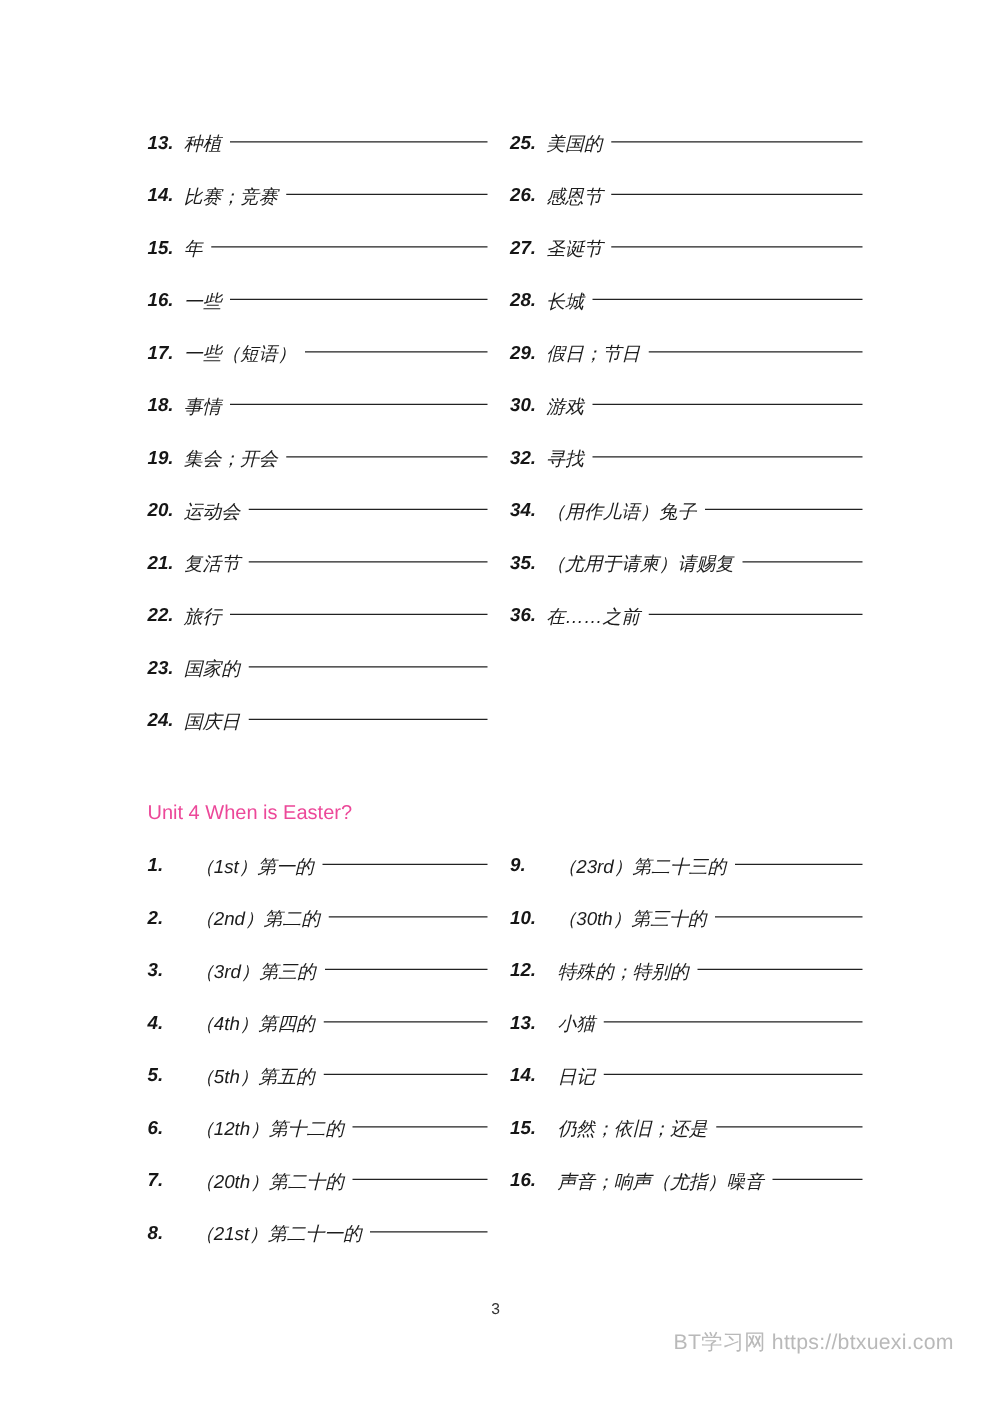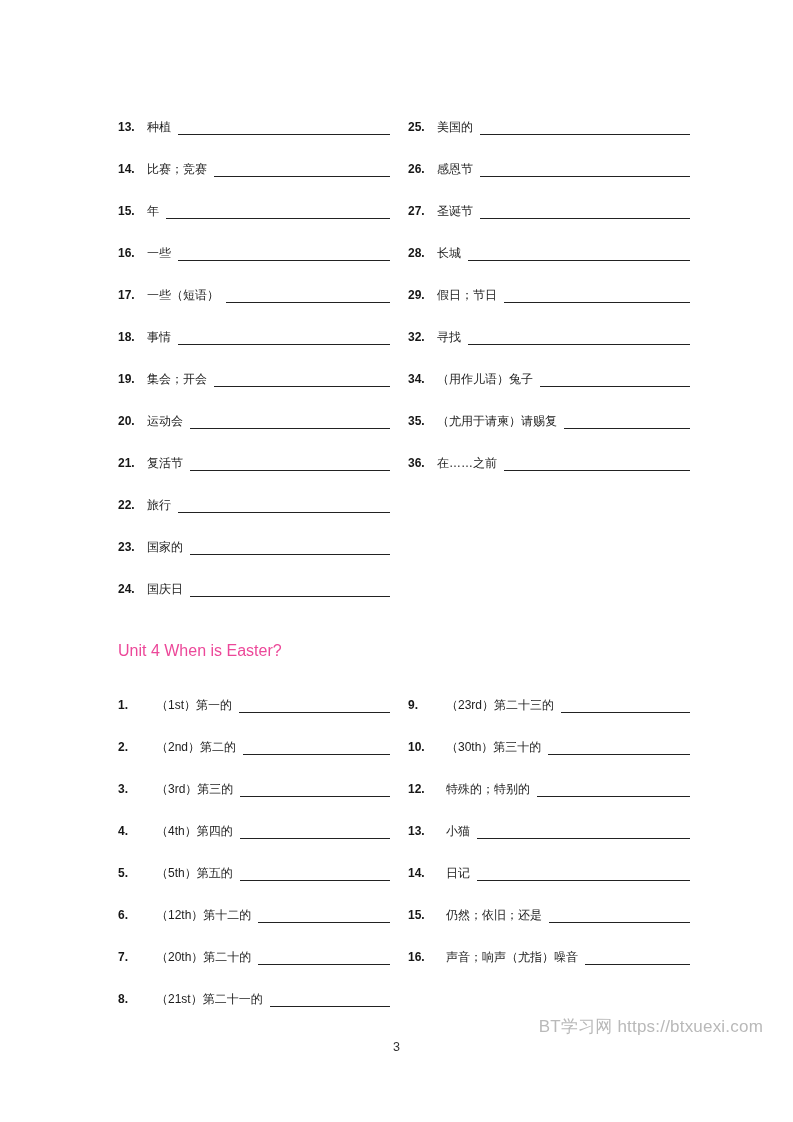--- a/index.html
+++ b/index.html
@@ -21,25 +21,25 @@
     left: 118px;
     top: 106px;
     width: 572px;
   }
   .grid { display: flex; }
   .col { display: flex; flex-direction: column; }
   .col-left  { width: 290px; padding-right: 18px; }
   .col-right { width: 282px; }
   .row {
     display: flex;
-    align-items: center;
     height: 42px;
-    font-size: 12px;
+    font-size: 15px;
     color: #1c1c1c;
     white-space: nowrap;
+    font-style: italic;
   }
   .num {
     flex: 0 0 auto;
     font-weight: 700;
     color: #161616;
   }
   .col-s1 .num { width: 29px; }
   .col-u4 .num { width: 38px; }
   .cn { flex: 0 0 auto; }
   .blank {
@@ -62,21 +62,21 @@
     position: absolute;
     left: 0; right: 0;
     top: 1040px;
     text-align: center;
     font-size: 12.5px;
     color: #333333;
   }
   .watermark {
     position: absolute;
     right: 30px;
-    top: 1015px;
+    top: 1062px;
     font-size: 17px;
     color: #b9b9b9;
     letter-spacing: 0.2px;
   }
 </style>
 </head>
 <body>
 
 <div class="page">
   <div class="content">
@@ -164,20 +164,25 @@
             <span class="num">28.</span>
             <span class="cn">长城</span>
             <span class="blank"></span>
           </div>
           <div class="row">
             <span class="num">29.</span>
             <span class="cn">假日；节日</span>
             <span class="blank"></span>
           </div>
           <div class="row">
+            <span class="num">30.</span>
+            <span class="cn">游戏</span>
+            <span class="blank"></span>
+          </div>
+          <div class="row">
             <span class="num">32.</span>
             <span class="cn">寻找</span>
             <span class="blank"></span>
           </div>
           <div class="row">
             <span class="num">34.</span>
             <span class="cn">（用作儿语）兔子</span>
             <span class="blank"></span>
           </div>
           <div class="row">

